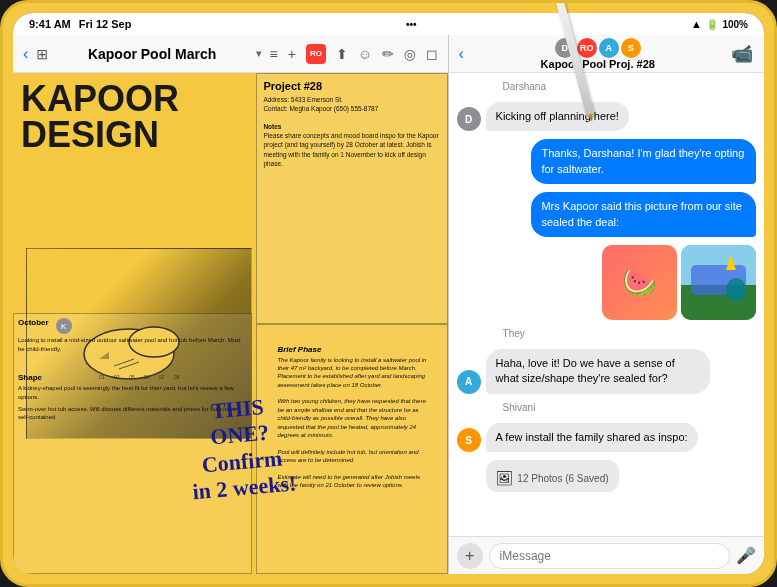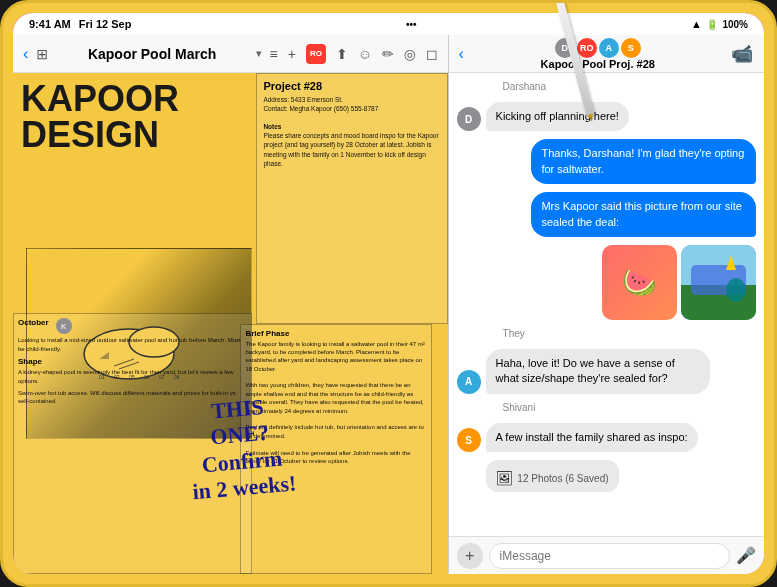--- a/index.html
+++ b/index.html
@@ -160,26 +160,27 @@
     }
     .doc-bottom-left-text {
       font-size: 6px;
       line-height: 1.4;
       color: #111;
     }
     
     .doc-bottom-right {
       position: absolute;
       bottom: 0;
-      right: 16px;
+      right: 0;
       width: 44%;
       height: 50%;
       border: 1px solid rgba(0,0,0,0.3);
       background: rgba(255,255,255,0.1);
-      padding: 4px;
+      padding: 20px;
+      font-style: italic;
     }
     .doc-bottom-right-title {
       font-size: 8px;
       font-weight: 700;
       margin-bottom: 2px;
     }
     .doc-bottom-right-text {
       font-size: 6px;
       line-height: 1.4;
       color: #111;
@@ -510,21 +511,21 @@
                 <text x="95" y="75" font-size="5" fill="#1a1a1a">08</text>
               </svg>
             </div>
 
             <div class="doc-bottom-left">
               <div style="display:flex;gap:3px;margin-bottom:2px;">
                 <div class="doc-bottom-left-title">October</div>
                 <div style="width:16px;height:16px;border-radius:50%;background:#8e8e93;margin-left:4px;font-size:8px;display:flex;align-items:center;justify-content:center;color:#fff">K</div>
               </div>
               <div class="doc-bottom-left-text">Looking to install a mid-sized outdoor saltwater pool and hot tub before March. Must be child-friendly.</div>
-              <div style="margin-top:4px;">
+              <div style="margin-top:20px;">
                 <div class="doc-bottom-left-title">Shape</div>
                 <div class="doc-bottom-left-text">A kidney-shaped pool is seemingly the best fit for their yard, but let's review a few options.</div>
               </div>
               <div style="margin-top:4px;">
                 <div class="doc-bottom-left-text">Swim-over hot tub access. Will discuss different materials and prices for built-in vs self-contained.</div>
               </div>
             </div>
 
             <div class="doc-bottom-right">
               <div class="doc-bottom-right-title">Brief Phase</div>

